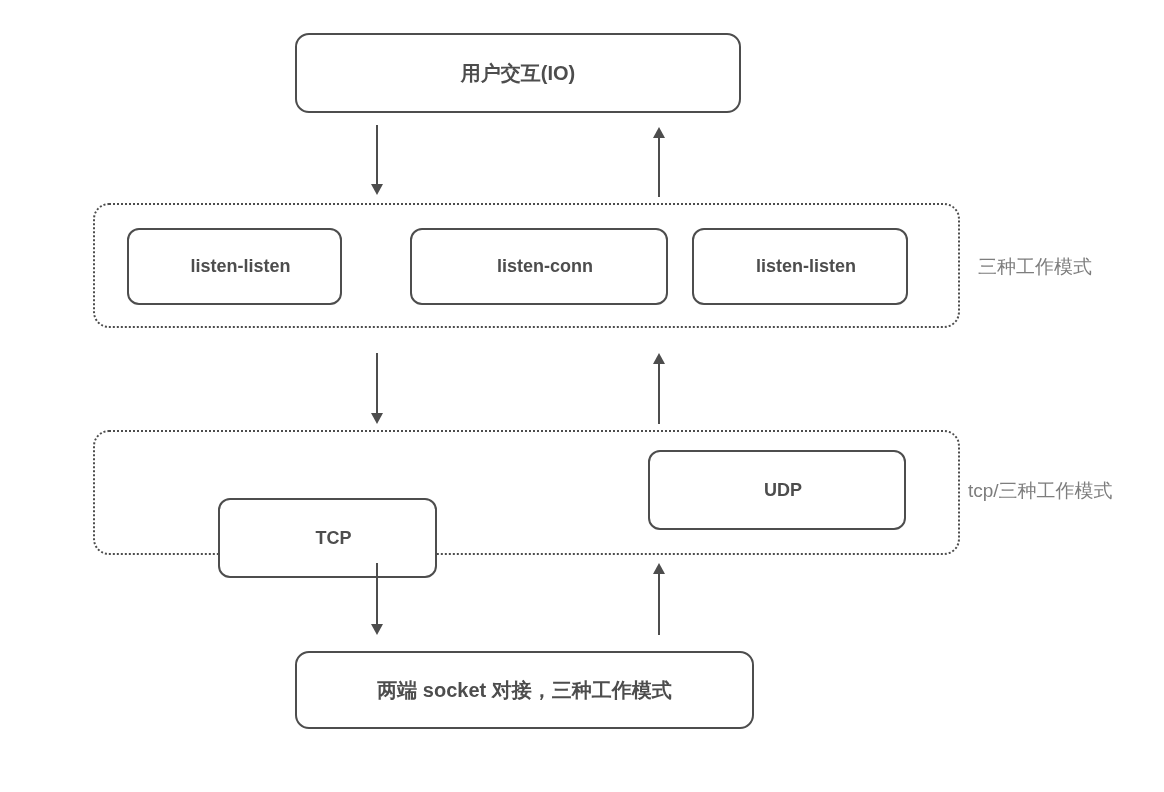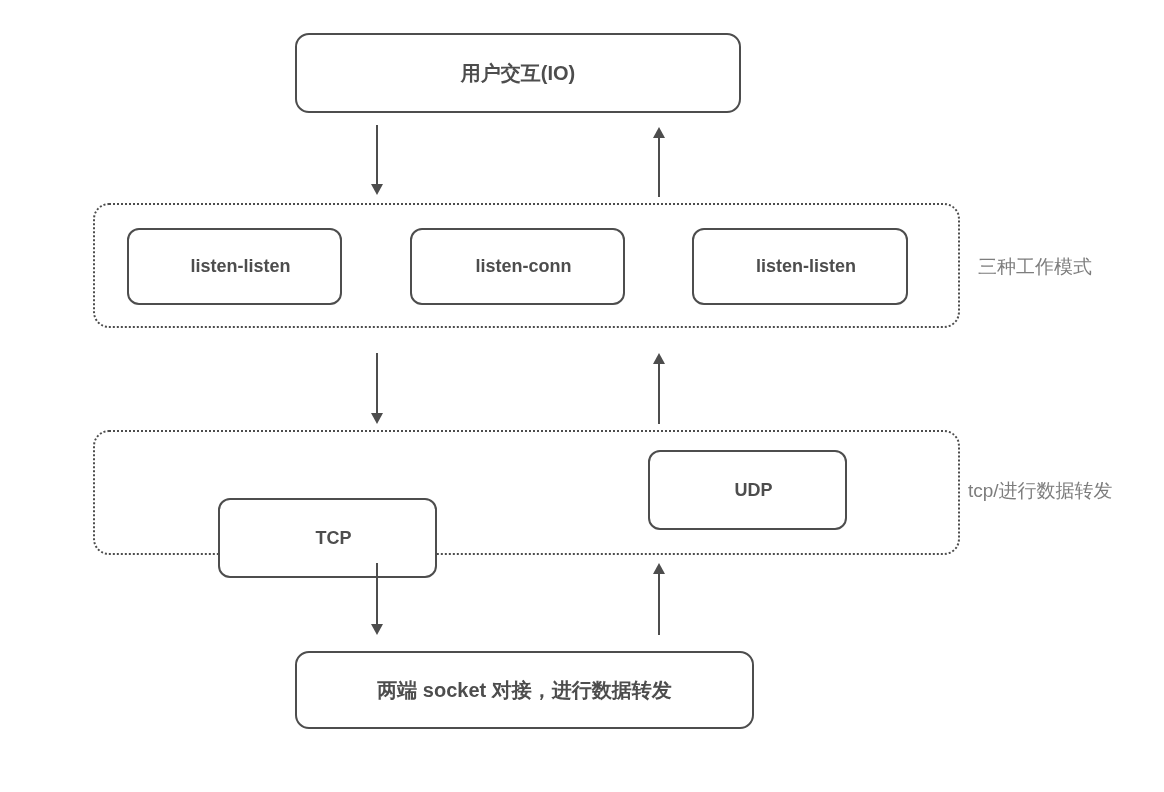--- a/index.html
+++ b/index.html
@@ -73,26 +73,26 @@
   }
   .arrow.down .shaft { top: 0; bottom: 9px; }
   .arrow.down .head { bottom: 0; border-top: 11px solid #4d4d4d; }
   .arrow.up .shaft { top: 9px; bottom: 0; }
   .arrow.up .head { top: 0; border-bottom: 11px solid #4d4d4d; }
 
   
   #node-io        { left: 295px; top: 33px;  width: 446px; height: 80px; }
   #group-modes    { left: 93px;  top: 203px; width: 867px; height: 125px; }
   #box-mode-1     { left: 127px; top: 228px; width: 215px; height: 77px; }
-  #box-mode-2     { left: 410px; top: 228px; width: 215px; height: 77px; }
+  #box-mode-2     { left: 410px; top: 228px; width: 258px; height: 77px; }
   #box-mode-3     { left: 692px; top: 228px; width: 216px; height: 77px; }
   #label-modes    { left: 978px; top: 255px; height: 24px; }
   #group-protocol { left: 93px;  top: 430px; width: 867px; height: 125px; }
   #box-tcp        { left: 218px; top: 450px; width: 219px; height: 80px; margin-top: 48px; }
-  #box-udp        { left: 648px; top: 450px; width: 199px; height: 80px; }
+  #box-udp        { left: 648px; top: 450px; width: 258px; height: 80px; }
   #label-protocol { left: 968px; top: 479px; height: 24px; }
   #node-socket    { left: 295px; top: 651px; width: 459px; height: 78px; }
 
   #arrow-1-down { left: 370px; top: 125px; height: 70px; }
   #arrow-1-up   { left: 652px; top: 127px; height: 70px; }
   #arrow-2-down { left: 370px; top: 353px; height: 71px; }
   #arrow-2-up   { left: 652px; top: 353px; height: 71px; }
   #arrow-3-down { left: 370px; top: 563px; height: 72px; }
   #arrow-3-up   { left: 652px; top: 563px; height: 72px; }
 </style>
@@ -135,28 +135,28 @@
     <div class="head"></div>
   </div>
 
   <div class="dotted-group" id="group-protocol"></div>
   <div class="node small" id="box-tcp">
     <span>TCP</span>
   </div>
   <div class="node small" id="box-udp">
     <span>UDP</span>
   </div>
-  <div class="side-label" id="label-protocol">tcp/进行数据转发</div>
+  <div class="side-label" id="label-protocol">tcp/三种工作模式</div>
 
   <div class="arrow down" id="arrow-3-down">
     <div class="shaft"></div>
     <div class="head"></div>
   </div>
   <div class="arrow up" id="arrow-3-up">
     <div class="shaft"></div>
     <div class="head"></div>
   </div>
 
   <div class="node big" id="node-socket">
-    <span>两端 socket 对接，进行数据转发</span>
+    <span>两端 socket 对接，三种工作模式</span>
   </div>
 
 </div>
 
 </body></html>

